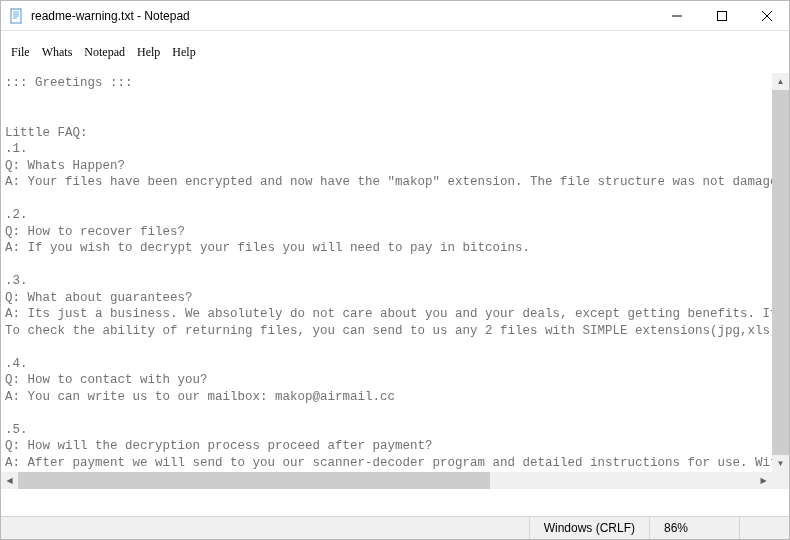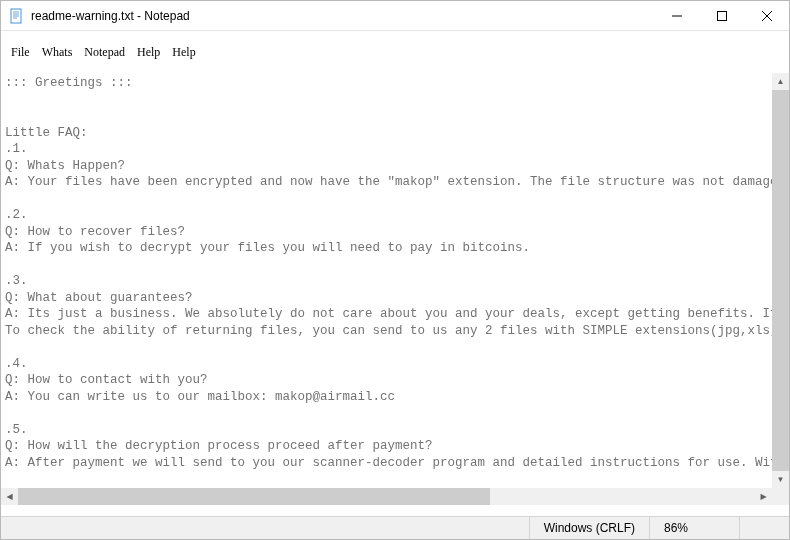--- a/index.html
+++ b/index.html
@@ -159,20 +159,21 @@
       background: #f0f0f0;
     }
     .statusbar {
       height: 23px;
       background: #f0f0f0;
       border-top: 1px solid #d4d4d4;
       display: flex;
       align-items: flex-start;
       font-size: 12px;
       color: #000;
+      margin-top: 16px;
     }
     .status-spacer { flex: 1; }
     .status-cell {
       padding: 0 14px;
       border-left: 1px solid #d4d4d4;
       height: 100%;
       display: flex;
       align-items: center;
       min-width: 110px;
     }

